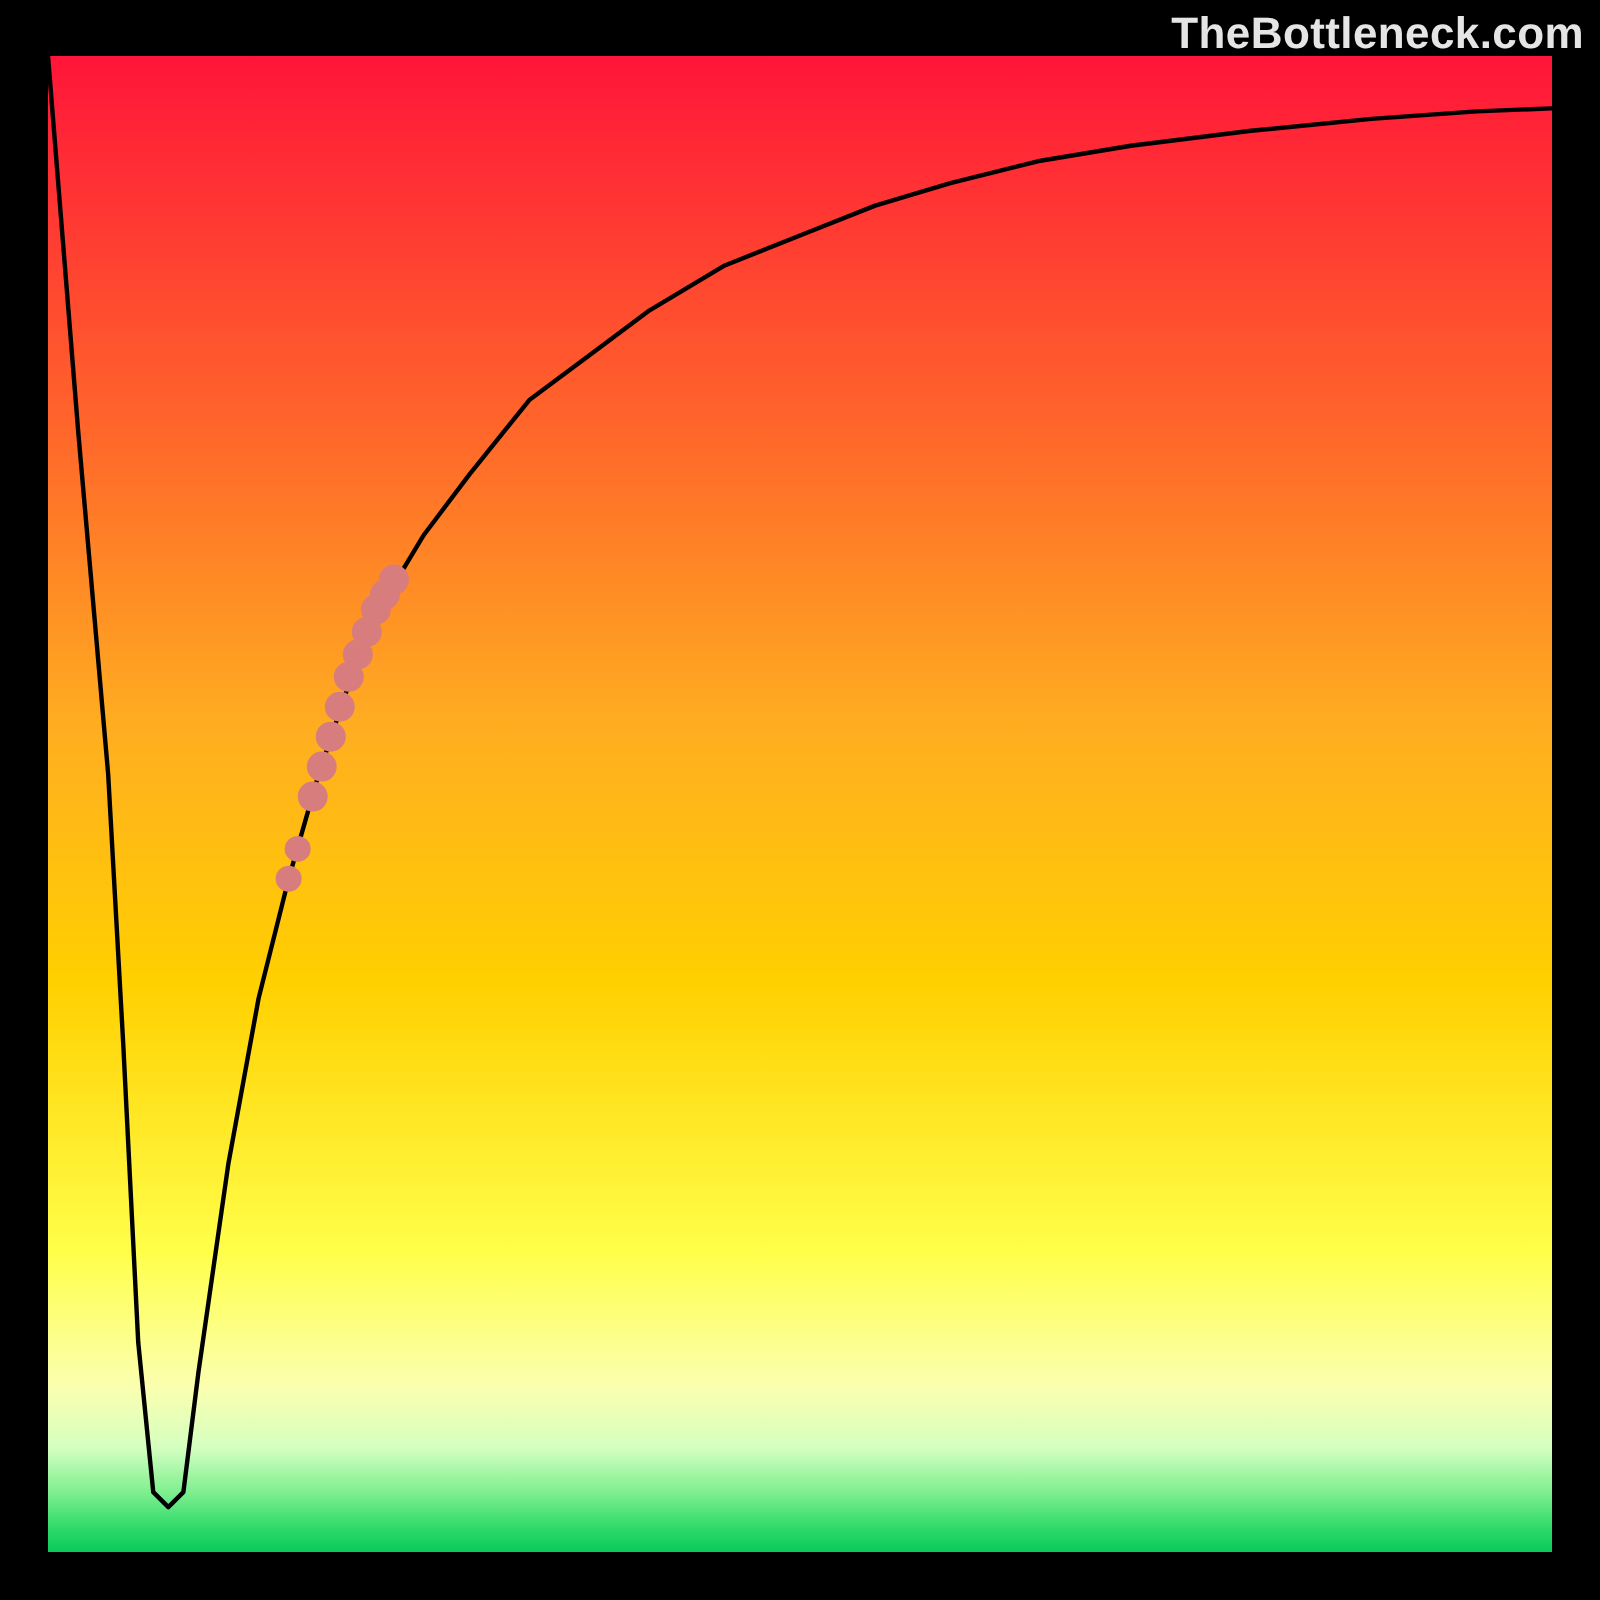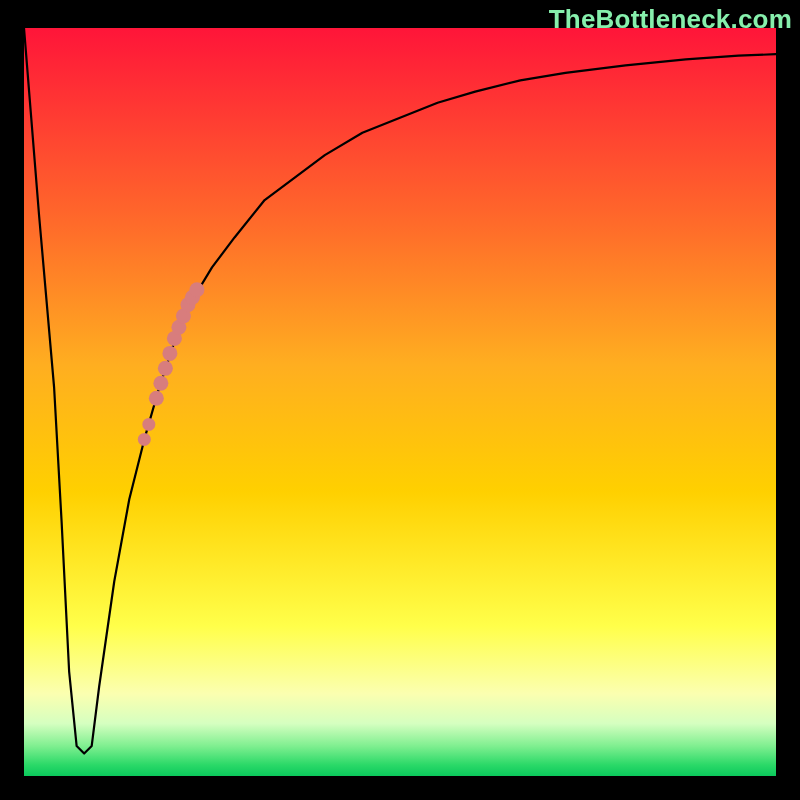--- a/index.html
+++ b/index.html
@@ -5,23 +5,23 @@
   * { margin: 0; padding: 0; box-sizing: border-box; }
   html, body { width: 800px; height: 800px; overflow: hidden; }
   body { font-family: Arial, Helvetica, sans-serif; }
 
   .whole { position: relative; width: 800px; height: 800px; background: #000; }
 
   .watermark {
     position: absolute;
     top: 4px;
     right: 8px;
-    font-size: 26px;
+    font-size: 22px;
     font-weight: 600;
-    color: #86efac;
+    color: #e5e5e5;
     letter-spacing: 0.2px;
     z-index: 10;
   }
 
   .plot-outer {
     position: absolute;
     left: 24px;
     top: 28px;
     width: 752px;
     height: 748px;

